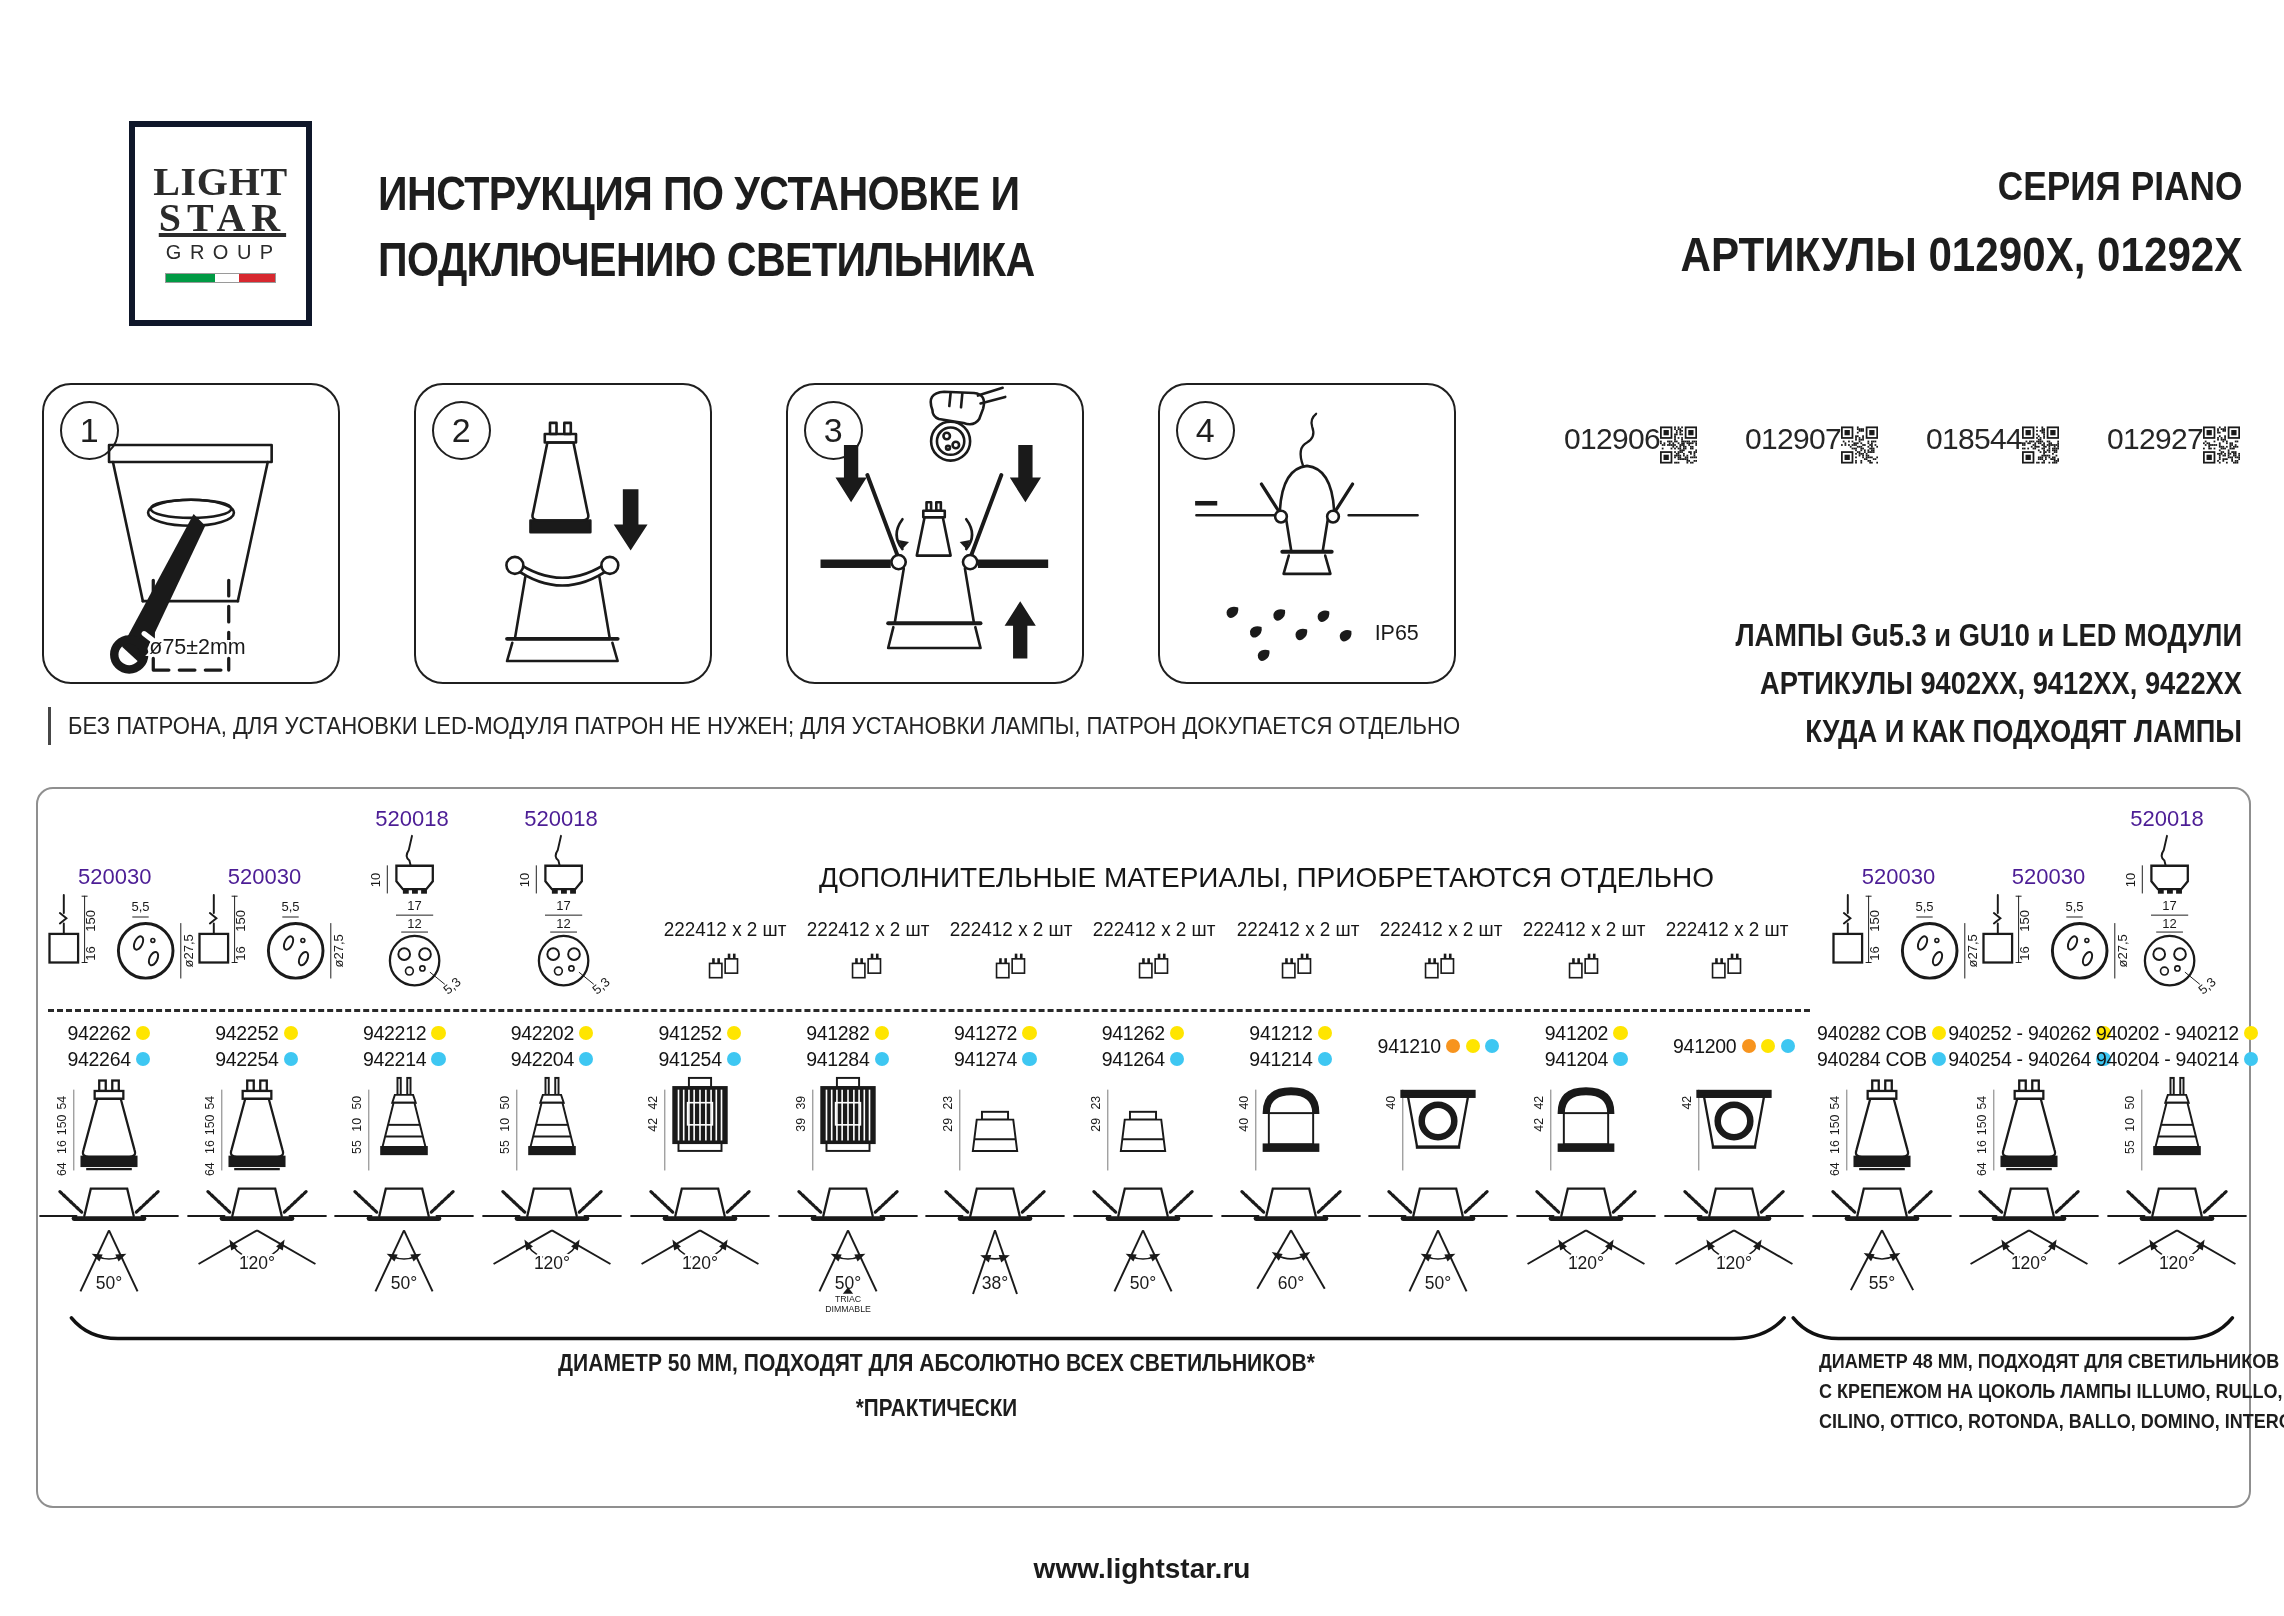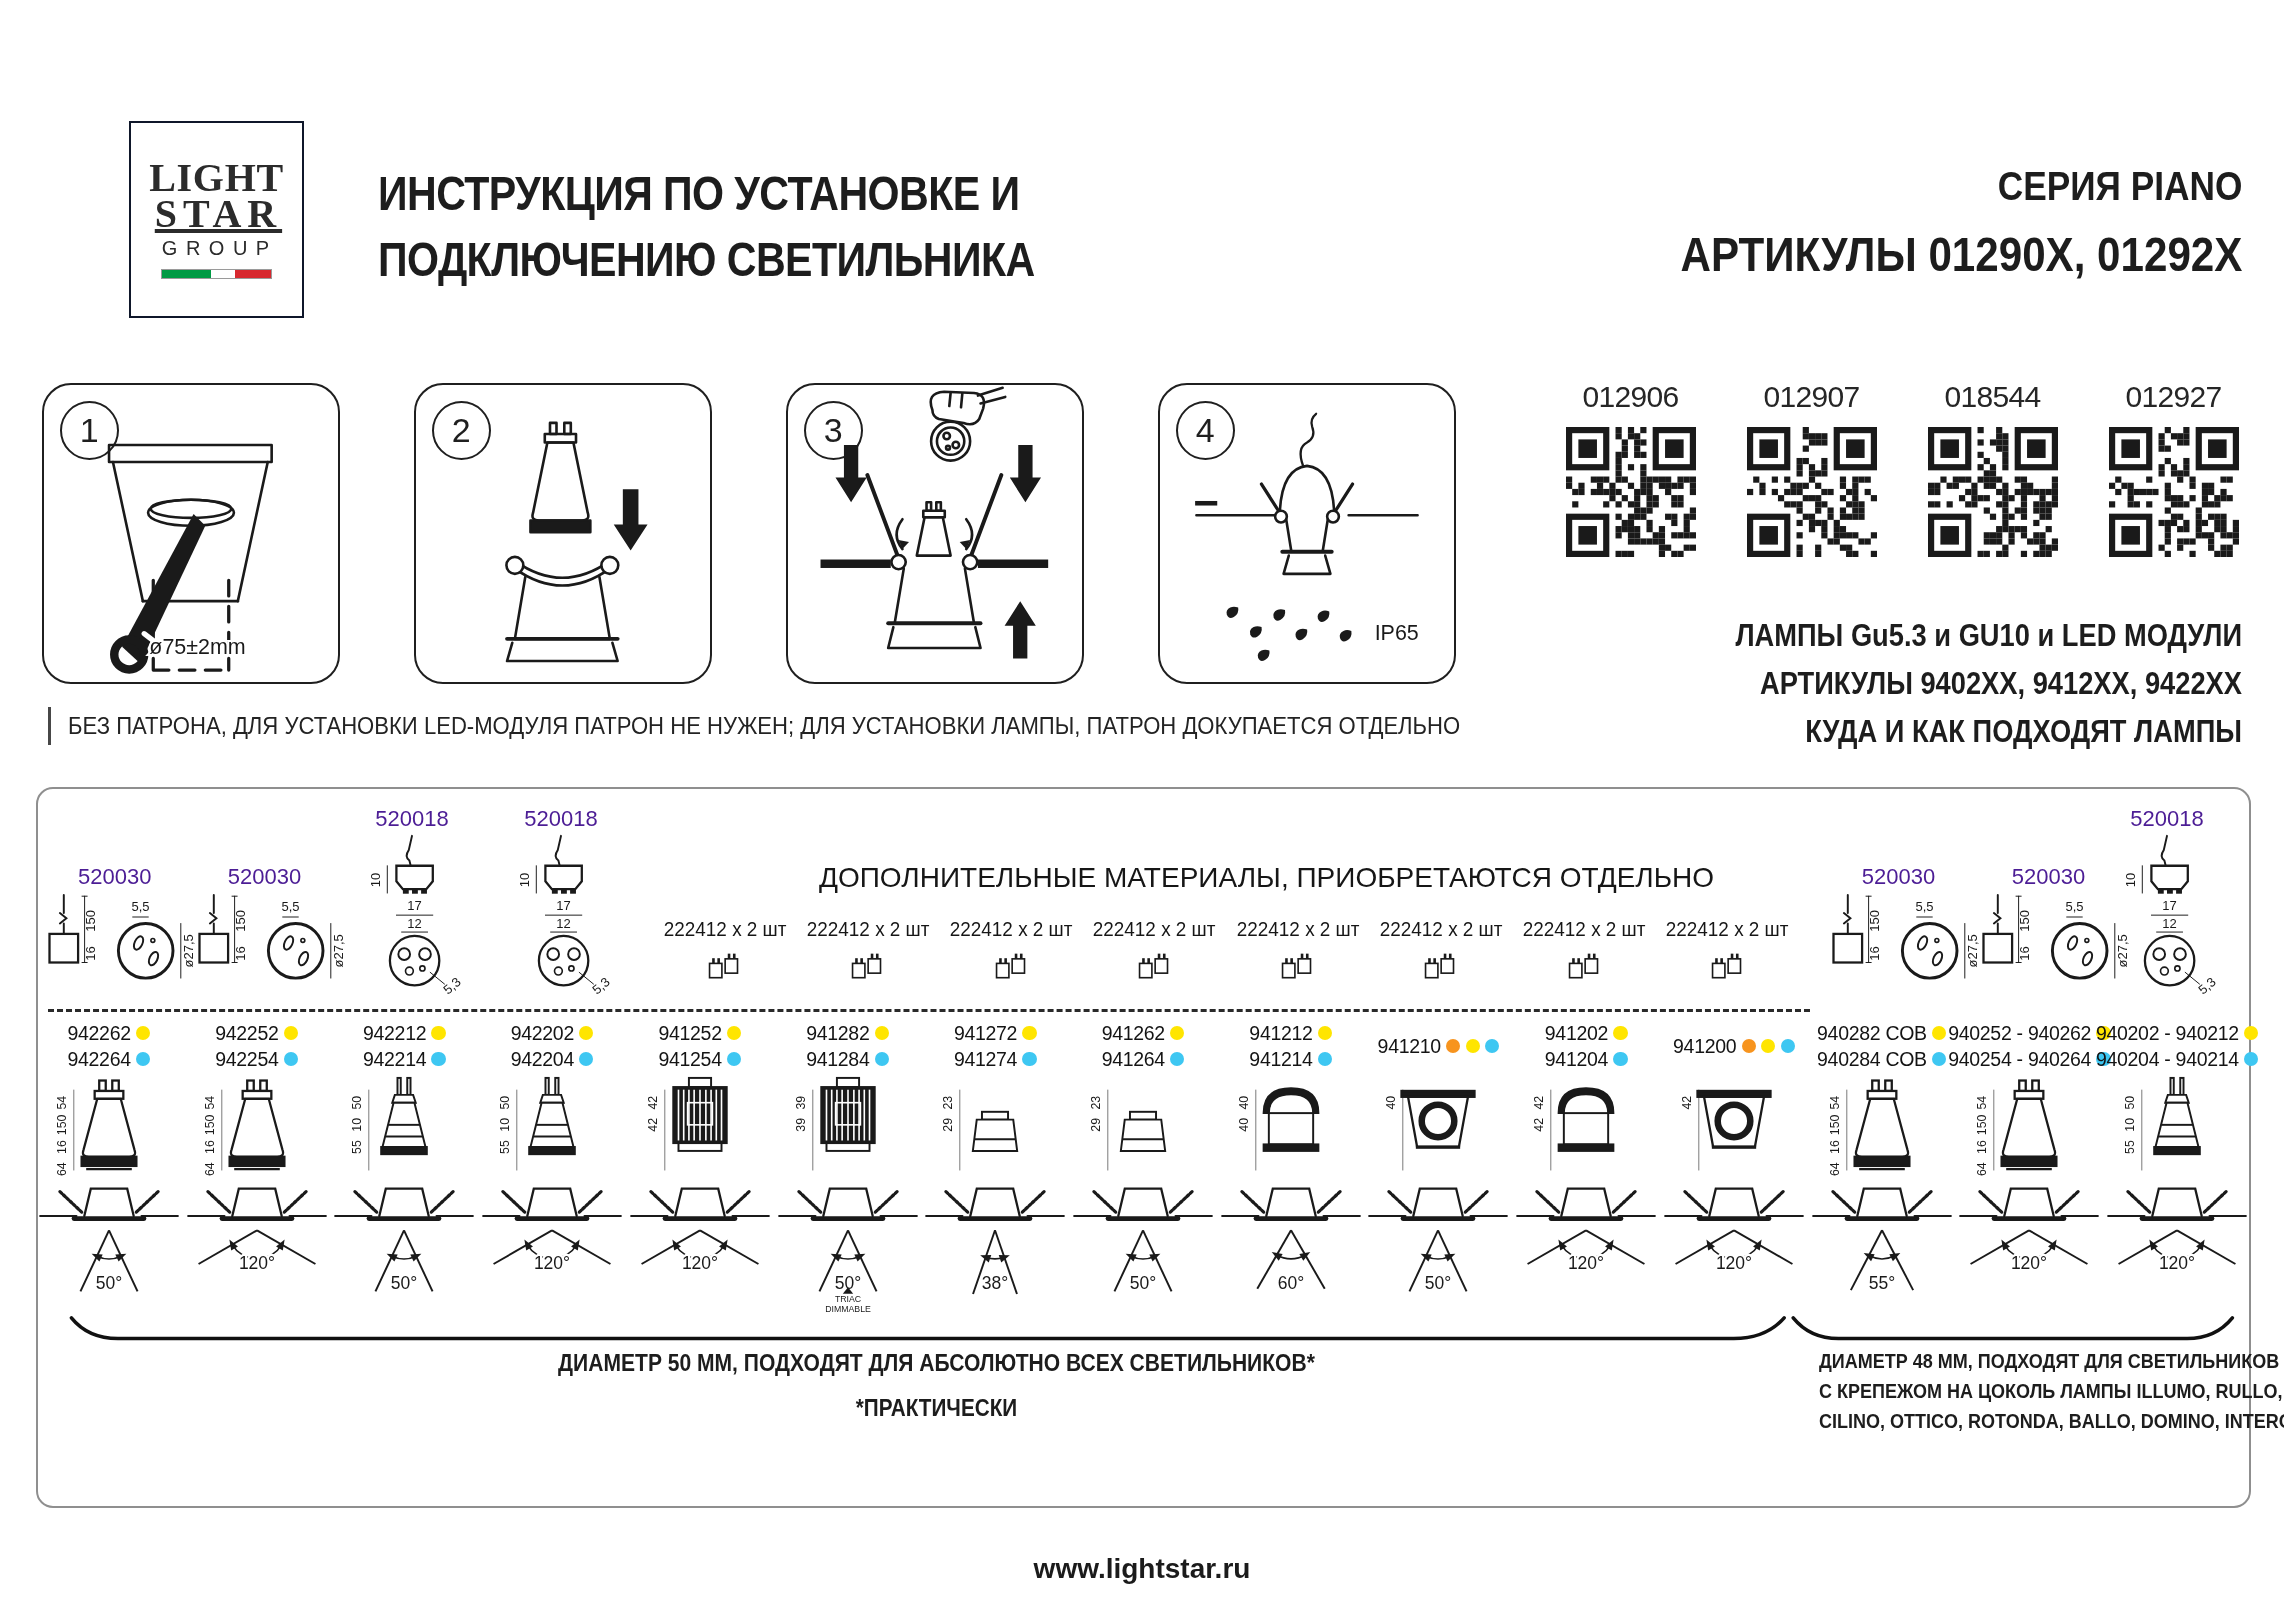--- a/index.html
+++ b/index.html
@@ -1,21 +1,21 @@
 <!DOCTYPE html>
 <html style="font-size:10.4px"><head>
 <meta charset="utf-8">
 <style>
   html,body{margin:0;padding:0;}
   body{width:2284px;height:1616px;position:relative;background:#ffffff;
        font-family:"Liberation Sans", sans-serif;color:#1d1d1d;overflow:hidden;}
   .abs{position:absolute;}
 
   
-  .logo{left:129px;top:121px;width:171px;height:193px;border:2px solid #0f172a;
+  .logo{left:129px;top:121px;width:171px;height:193px;border:6px solid #0f172a;
         display:flex;flex-direction:column;justify-content:center;align-items:center;}
   .logo-word1,.logo-word2{font-family:"Liberation Serif", serif;font-weight:bold;
         font-size:40px;line-height:36px;color:#2b2b2b;}
   .logo-word1{letter-spacing:0.7px;}
   .logo-word2{letter-spacing:5.9px;margin-left:3.9px;text-decoration:underline;}
   .logo-word3{font-size:20px;letter-spacing:8.5px;margin-top:5.2px;margin-left:6.5px;color:#2b2b2b;}
   .flag{width:109px;height:8.5px;margin-top:9px;display:flex;border:0.7px solid #9a9a9a;}
   .flag span{height:100%;display:block;}
 
   
@@ -33,21 +33,21 @@
             font-size:34px;color:#1f1f1f;}
   .step svg{position:absolute;left:0;top:0;}
 
   
   .note{left:48px;top:707px;display:flex;align-items:center;gap:17px;}
   .note-bar{width:3.3px;height:38px;background:#474747;}
   .note-text{font-size:24px;white-space:nowrap;transform:scaleX(.92);transform-origin:left center;color:#232323;}
 
   
   .qr-row{left:1564px;top:380px;display:flex;gap:48px;}
-  .qr-item{width:133px;display:flex;flex-direction:column;align-items:center;}
+  .qr-item{width:133px;display:flex;align-items:center;}
   .qr-label{font-size:30px;margin-bottom:13px;color:#262626;letter-spacing:-0.7px;}
 
   
   .lamps-info{right:42px;top:612px;width:729px;text-align:right;font-size:31px;font-weight:bold;
               line-height:48px;transform:scaleX(.88);transform-origin:right top;white-space:nowrap;}
 
   
   .panel{left:36px;top:787px;width:2211px;height:717px;border:2px solid #8f8f8f;border-radius:17px;}
   .panel-title{left:781px;top:73px;width:814px;text-align:center;font-size:28px;color:#161616;white-space:nowrap;}
   .socket{position:absolute;display:flex;flex-direction:column;align-items:center;}

